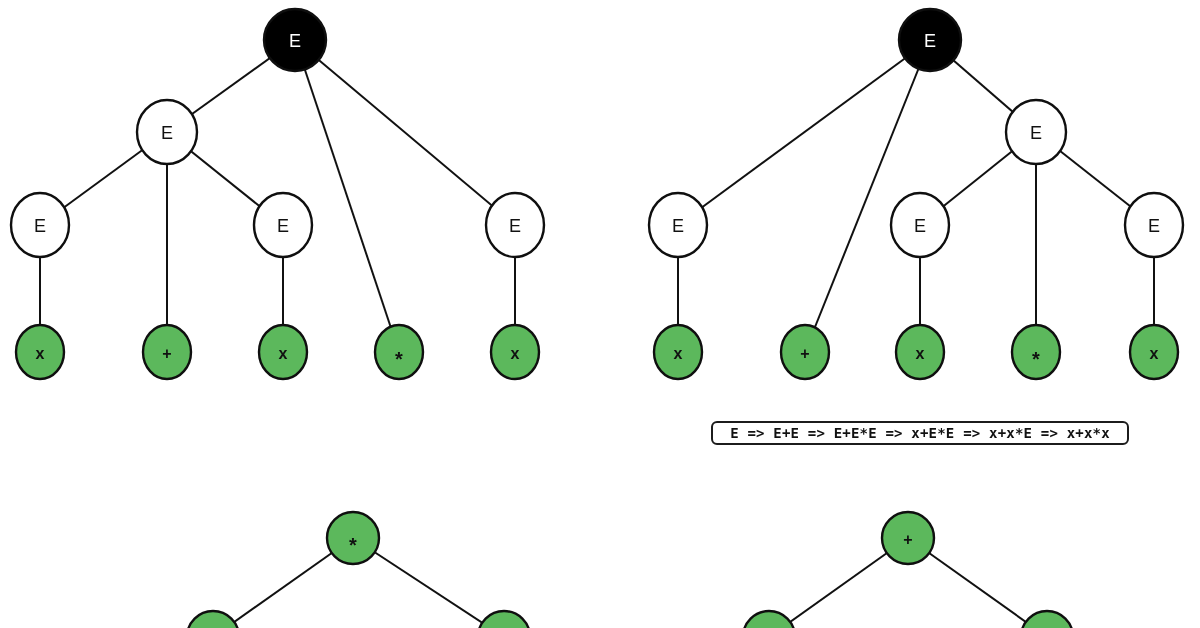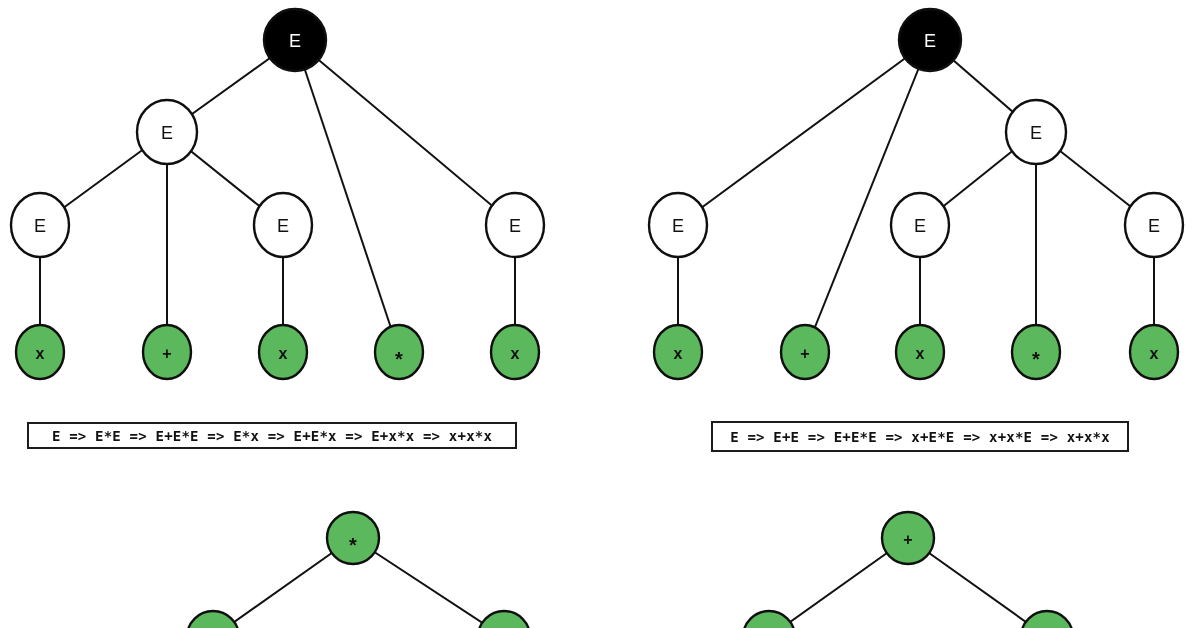--- a/index.html
+++ b/index.html
@@ -20,21 +20,21 @@
     align-items:center;
     justify-content:center;
     font-family:"DejaVu Sans Mono", monospace;
     font-size:14px;
     font-weight:700;
     letter-spacing:0.2px;
     color:#111111;
     white-space:nowrap;
   }
   .derivation-box.left { left:27px;  top:422px; width:490px; height:27px; }
-  .derivation-box.right{ left:711px; top:421px; width:418px; height:31px; }
+  .derivation-box.right{ left:711px; top:421px; width:418px; height:24px;border-radius:6px; }
 </style>
 </head>
 <body>
 
 <div class="stage">
   <svg id="tree-svg" width="1200" height="628" viewBox="0 0 1200 628">
       <g>
         <line x1="295" y1="40" x2="167" y2="132" stroke="#111111" stroke-width="2"></line>
         <line x1="295" y1="40" x2="399" y2="352" stroke="#111111" stroke-width="2"></line>
         <line x1="295" y1="40" x2="515" y2="225" stroke="#111111" stroke-width="2"></line>
@@ -163,20 +163,17 @@
           <ellipse cx="769" cy="637" rx="26" ry="26" fill="#5cb85c" stroke="#0f0f0f" stroke-width="2.4"></ellipse>
           <text x="769" y="638" text-anchor="middle" dominant-baseline="central" fill="#111111" font-family="&quot;Liberation Sans&quot;, sans-serif" font-size="16" font-weight="700">x</text>
         </g>
         <g>
           <ellipse cx="1047" cy="637" rx="26" ry="26" fill="#5cb85c" stroke="#0f0f0f" stroke-width="2.4"></ellipse>
           <text x="1047" y="644" text-anchor="middle" dominant-baseline="central" fill="#111111" font-family="&quot;Liberation Sans&quot;, sans-serif" font-size="20" font-weight="700">*</text>
         </g>
       </g>
     </svg>
 
-  <div class="derivation-box left">
-    <span>E =&gt; E*E =&gt; E+E*E =&gt; E*x =&gt; E+E*x =&gt; E+x*x =&gt; x+x*x</span>
-  </div>
 
   <div class="derivation-box right">
     <span>E =&gt; E+E =&gt; E+E*E =&gt; x+E*E =&gt; x+x*E =&gt; x+x*x</span>
   </div>
 </div>
 
 </body></html>

